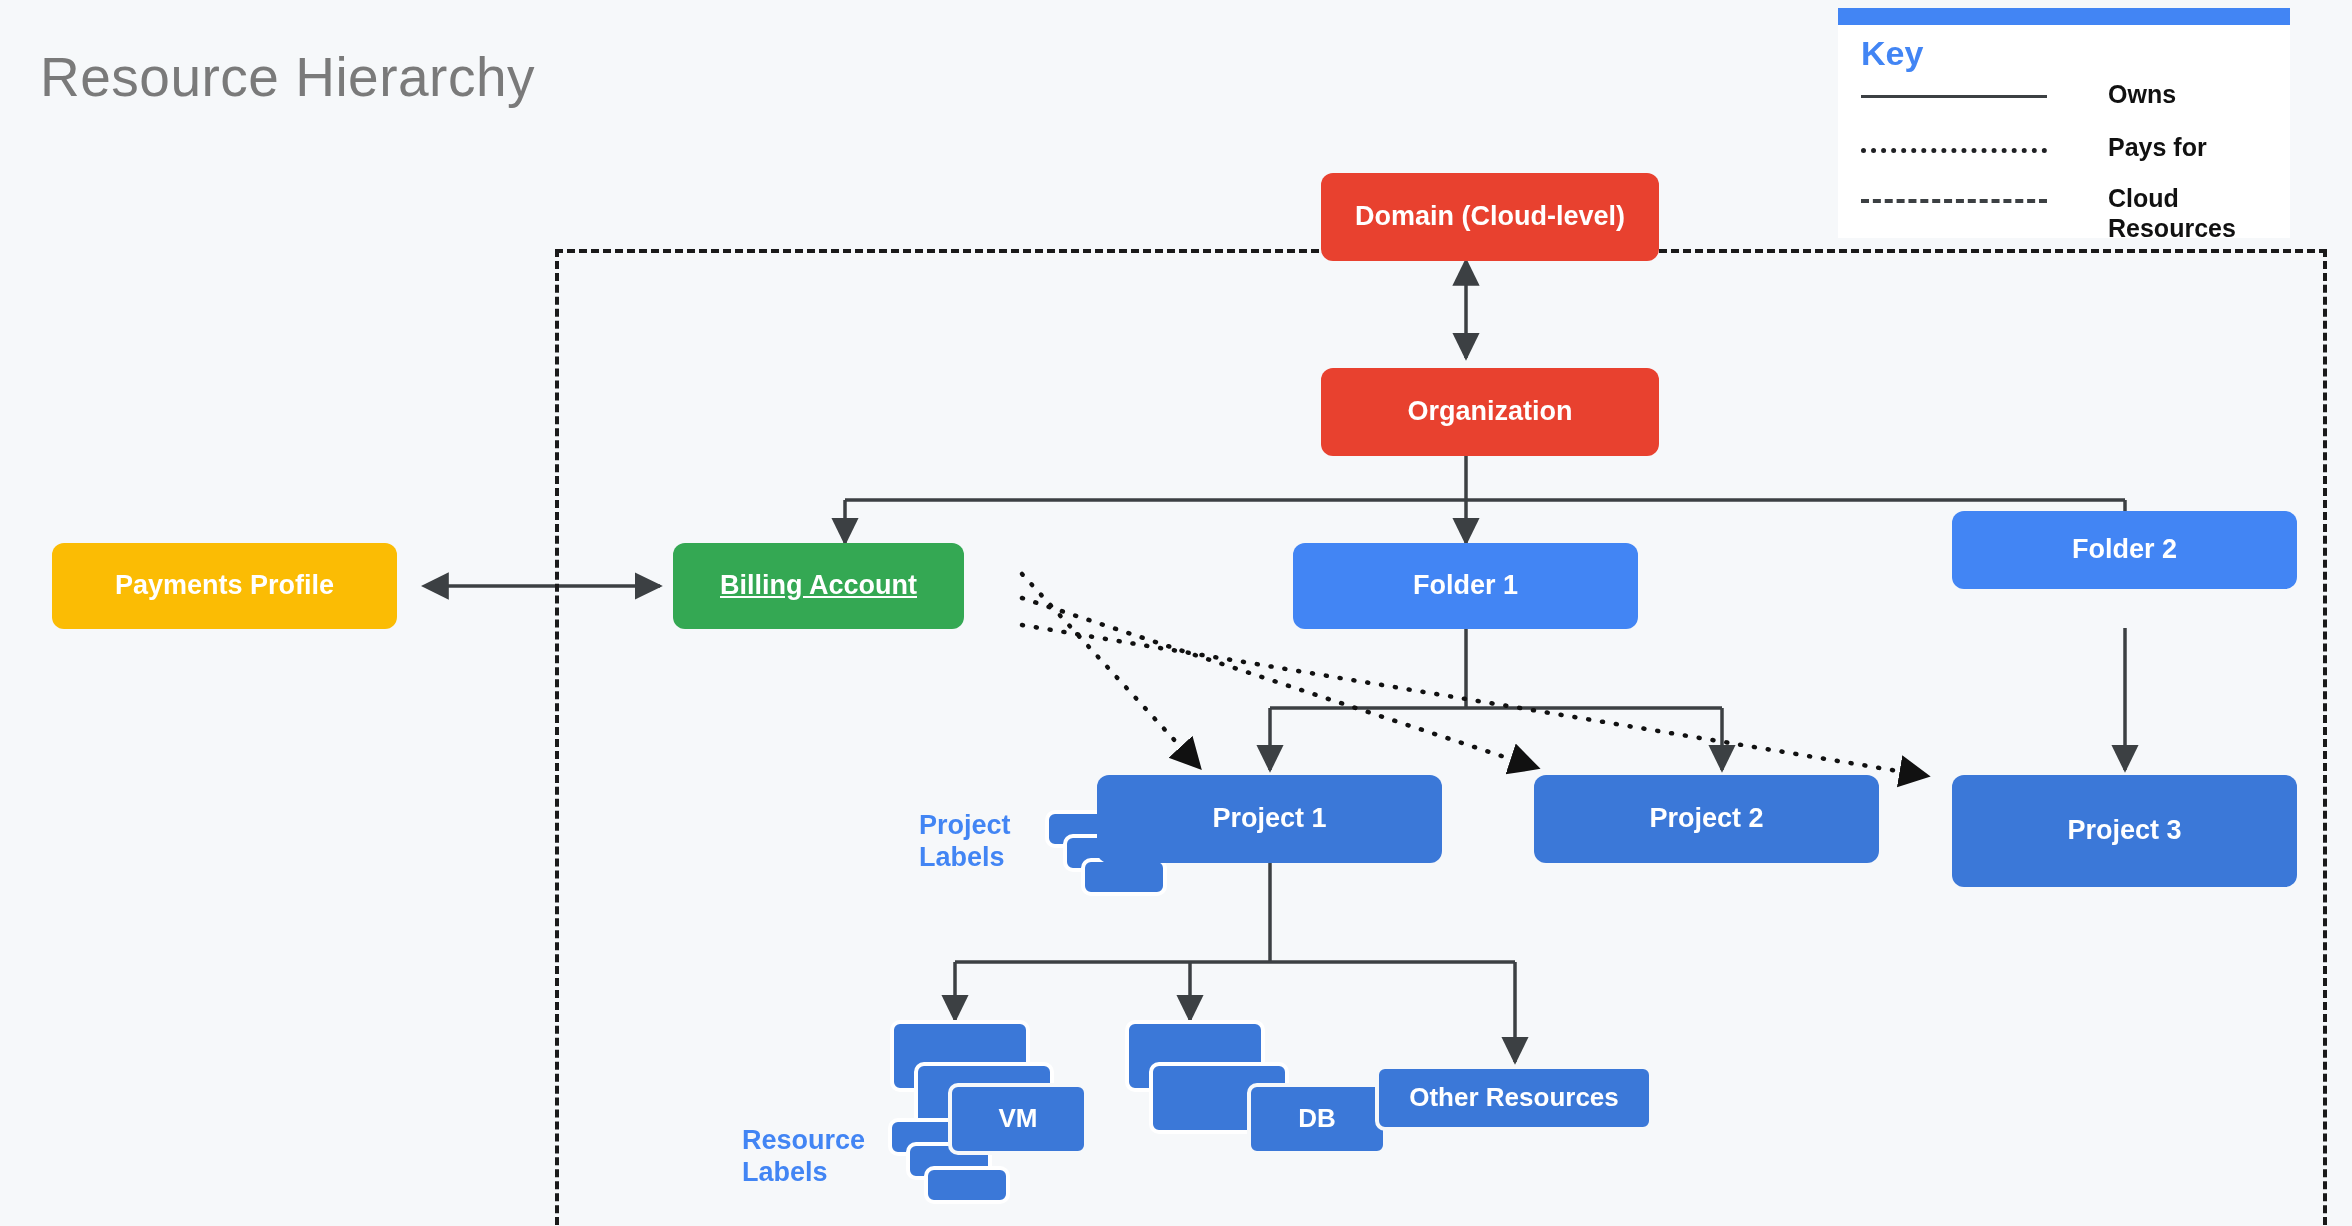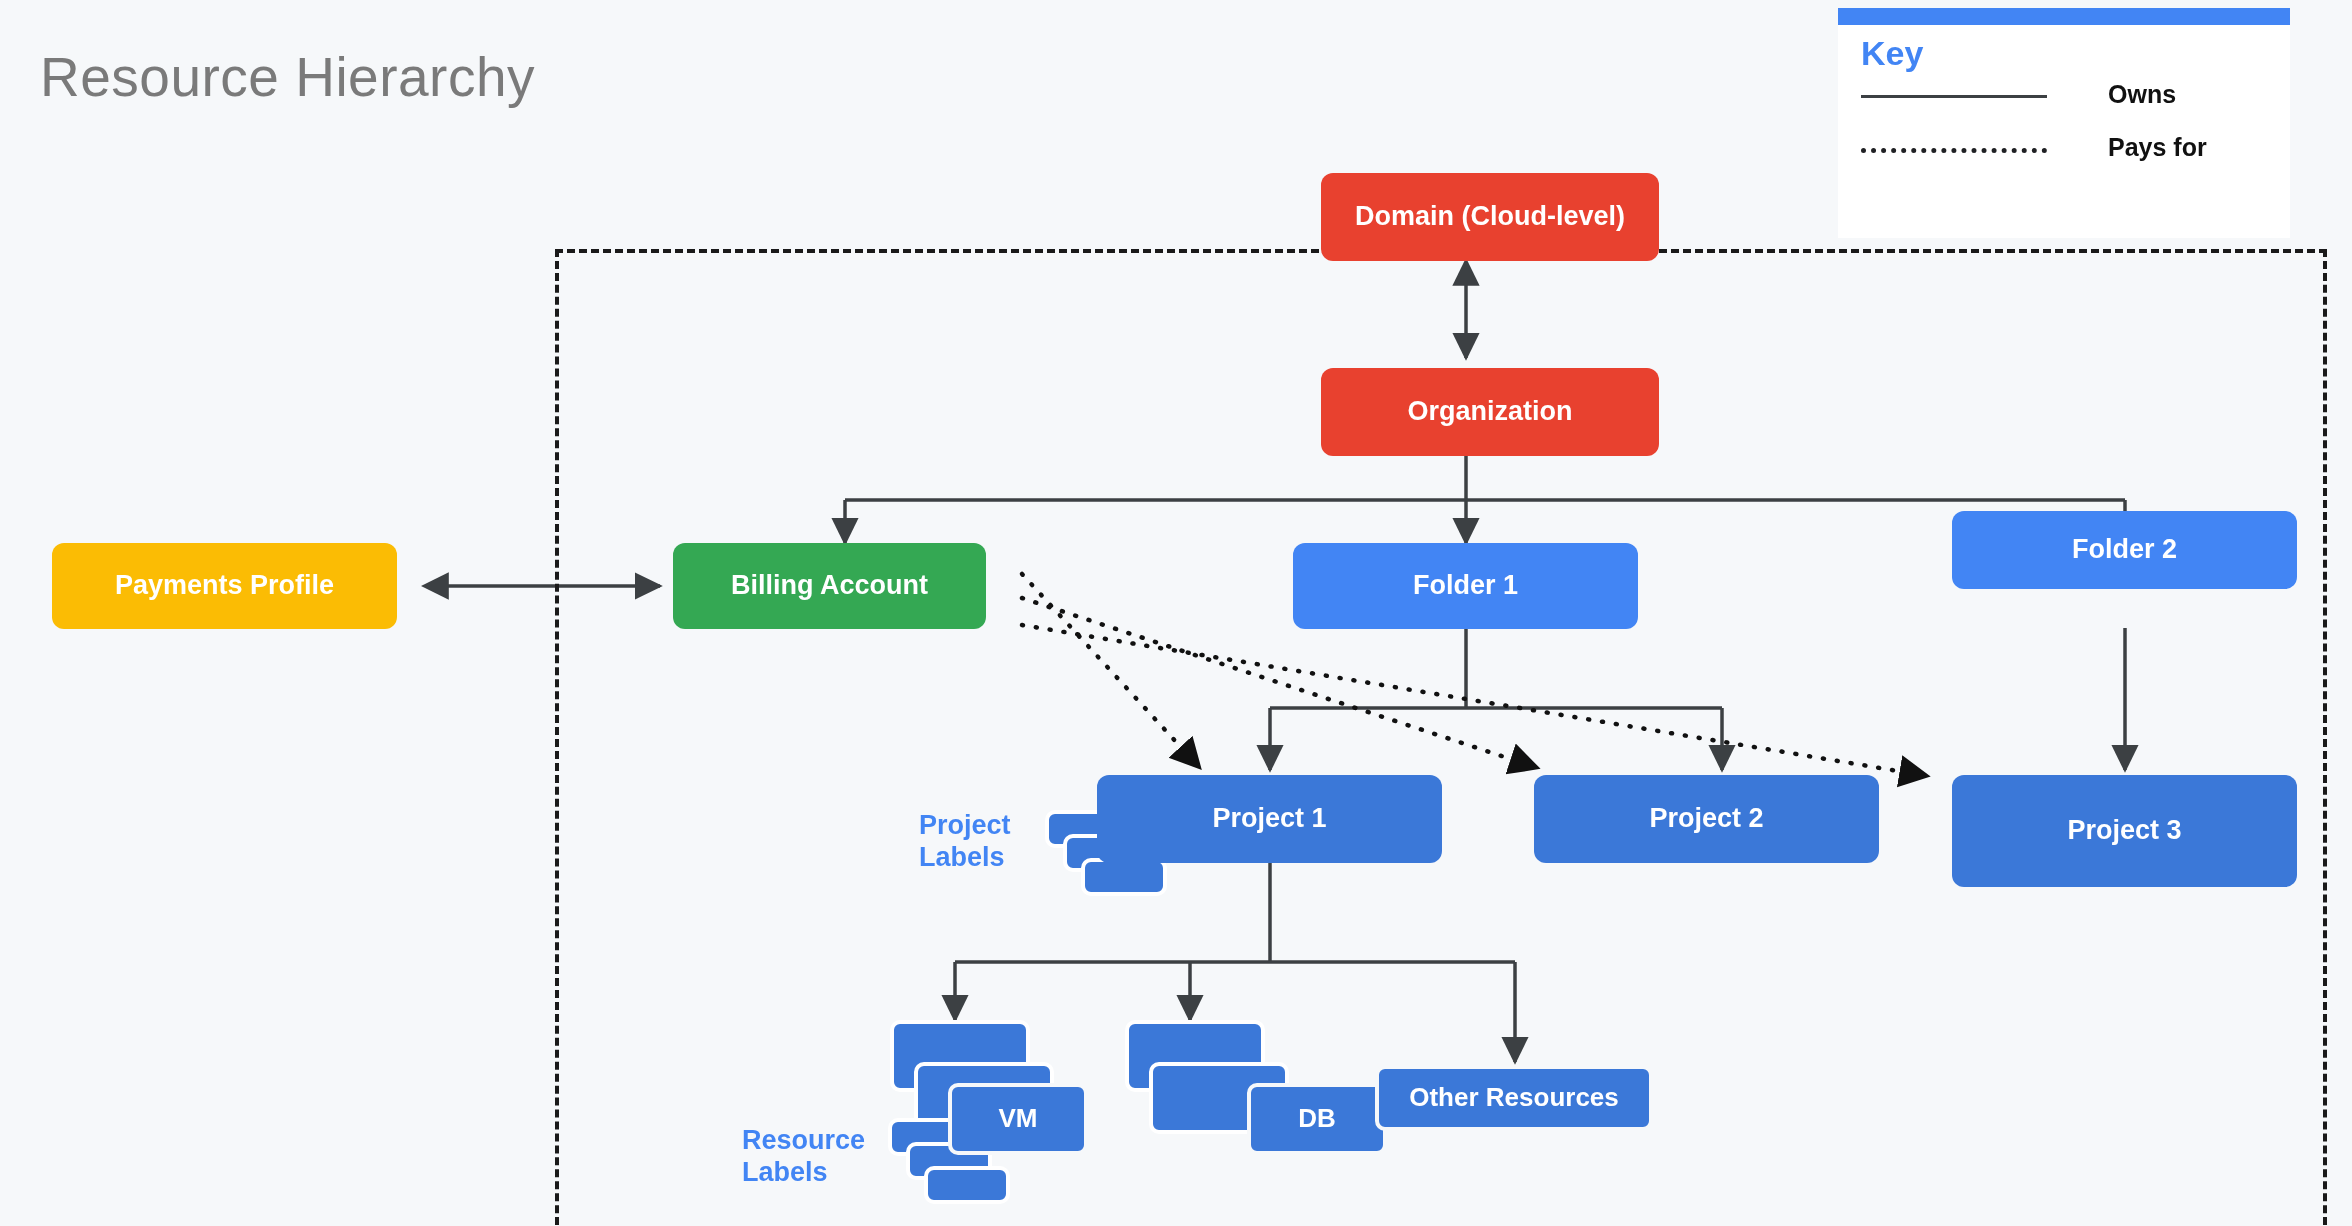--- a/index.html
+++ b/index.html
@@ -199,21 +199,21 @@
   </div>
 
   <div class="node red" style="left:1297px; top:368px; width:338px; height:88px;">
     <span>Organization</span>
   </div>
 
   <div class="node amber" style="left:52px; top:543px; width:345px; height:86px;">
     <span>Payments Profile</span>
   </div>
 
-  <div class="node green" style="left:673px; top:543px; width:313px; height:86px;">
+  <div class="node green" style="left:673px; top:543px; width:291px; height:86px;text-decoration:underline;">
     <span>Billing Account</span>
   </div>
 
   <div class="node folder" style="left:1293px; top:543px; width:345px; height:86px;">
     <span>Folder 1</span>
   </div>
 
   <div class="node folder" style="left:1952px; top:511px; width:345px; height:78px;justify-content:center;">
     <span>Folder 2</span>
   </div>
@@ -273,15 +273,20 @@
     <div class="legend-row" style="top:72px; width:410px; height:40px;">
       <div class="legend-sample ls-solid"></div>
       <div class="legend-text">Owns</div>
     </div>
 
     <div class="legend-row" style="top:125px; width:410px; height:40px;">
       <div class="legend-sample ls-dotted"></div>
       <div class="legend-text">Pays for</div>
     </div>
 
+    <div class="legend-row" style="top:176px; width:410px; height:60px;">
+      <div class="legend-sample ls-dashed"></div>
+      <div class="legend-text">Cloud
+Resources</div>
+    </div>
   </div>
 
 </div>
 
 </body></html>

